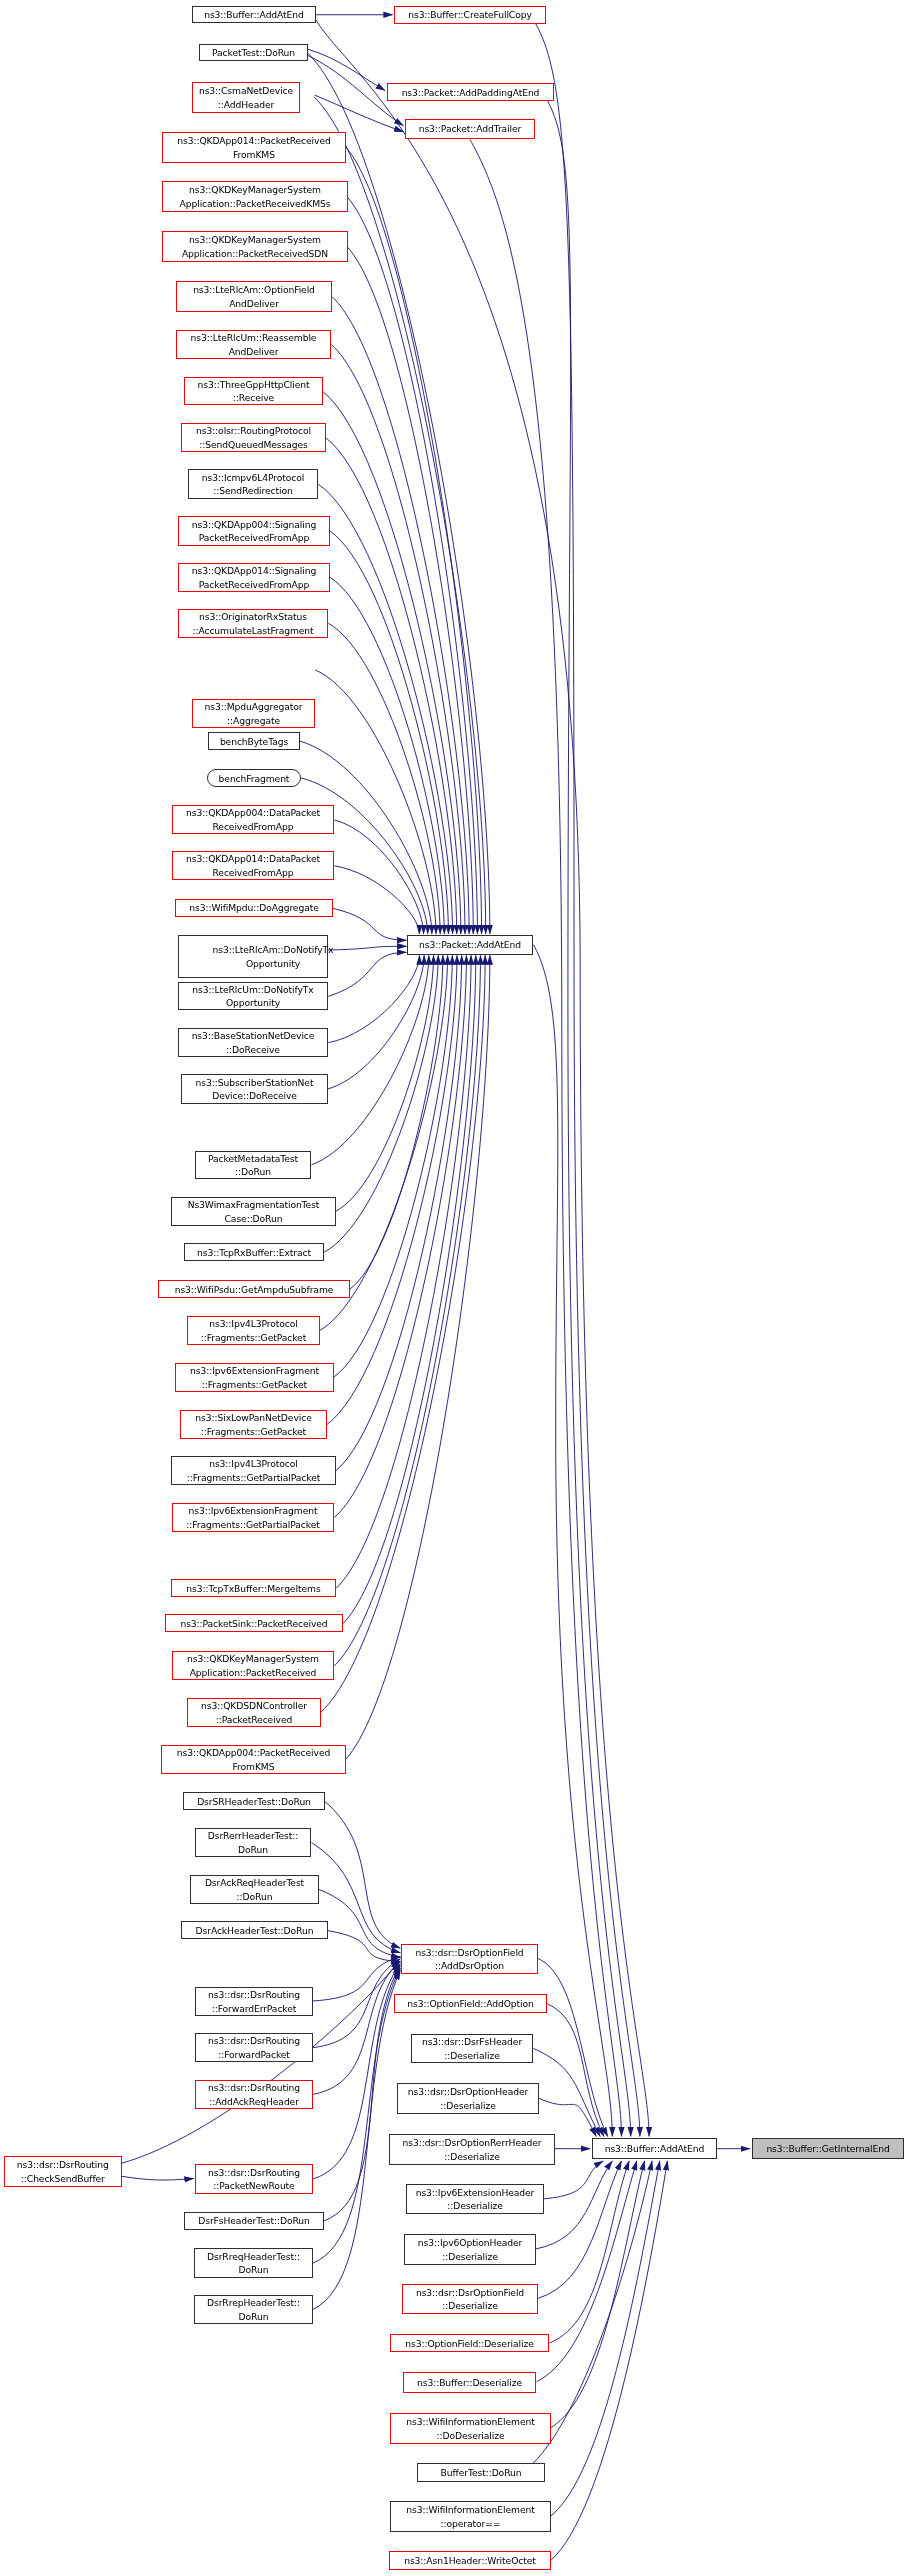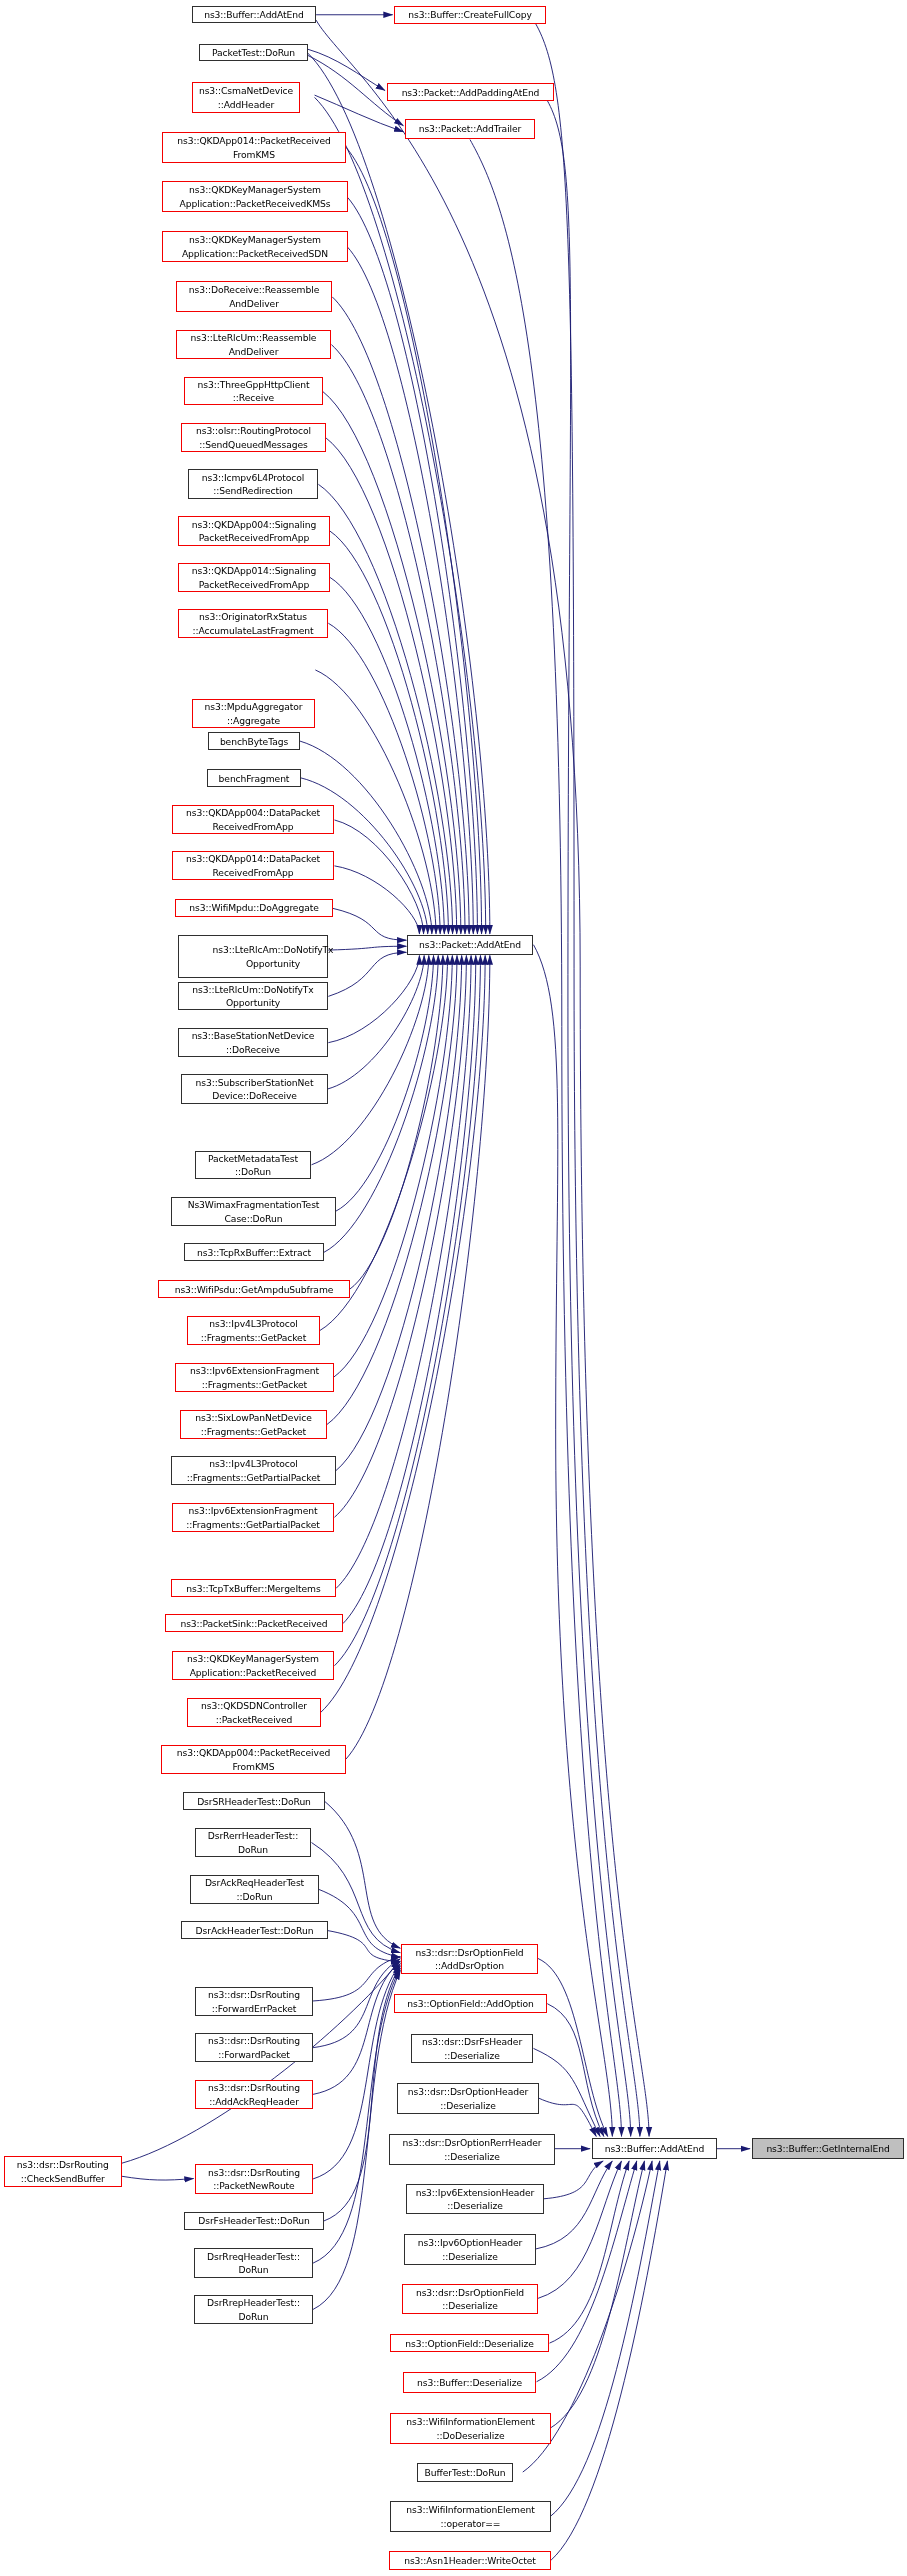--- a/index.html
+++ b/index.html
@@ -117,40 +117,40 @@
       <div class="node plain" style="left: 192px; top: 6.1px; width: 124px; height: 17px;">ns3::Buffer::AddAtEnd</div>
       <div class="node plain" style="left: 199px; top: 44px; width: 109px; height: 17px;">PacketTest::DoRun</div>
       <div class="node external" style="left: 192px; top: 82px; width: 108px; height: 31px;">ns3::CsmaNetDevice
 ::AddHeader</div>
       <div class="node external" style="left: 162px; top: 132px; width: 184px; height: 31px;">ns3::QKDApp014::PacketReceived
 FromKMS</div>
       <div class="node external" style="left: 162px; top: 181px; width: 186px; height: 31px;">ns3::QKDKeyManagerSystem
 Application::PacketReceivedKMSs</div>
       <div class="node external" style="left: 162px; top: 231px; width: 186px; height: 31px;">ns3::QKDKeyManagerSystem
 Application::PacketReceivedSDN</div>
-      <div class="node external" style="left: 176px; top: 281px; width: 156px; height: 31px;">ns3::DoReceive::Reassemble
+      <div class="node external" style="left: 176px; top: 281px; width: 156px; height: 31px;">ns3::LteRlcAm::OptionField
 AndDeliver</div>
       <div class="node external" style="left: 176px; top: 330px; width: 155px; height: 29px;">ns3::LteRlcUm::Reassemble
 AndDeliver</div>
       <div class="node external" style="left: 184px; top: 377px; width: 139px; height: 28px;">ns3::ThreeGppHttpClient
 ::Receive</div>
       <div class="node external" style="left: 181px; top: 423px; width: 145px; height: 29px;">ns3::olsr::RoutingProtocol
 ::SendQueuedMessages</div>
       <div class="node plain" style="left: 188px; top: 469px; width: 130px; height: 30px;">ns3::Icmpv6L4Protocol
 ::SendRedirection</div>
       <div class="node external" style="left: 178px; top: 516px; width: 152px; height: 30px;">ns3::QKDApp004::Signaling
 PacketReceivedFromApp</div>
       <div class="node external" style="left: 178px; top: 563px; width: 152px; height: 29px;">ns3::QKDApp014::Signaling
 PacketReceivedFromApp</div>
       <div class="node external" style="left: 178px; top: 609px; width: 150px; height: 29px;">ns3::OriginatorRxStatus
 ::AccumulateLastFragment</div>
       <div class="node external" style="left: 192px; top: 655px; width: 123px; height: 29px; margin-top: 44px;">ns3::MpduAggregator
 ::Aggregate</div>
       <div class="node plain" style="left: 208px; top: 732px; width: 92px; height: 18.4px;">benchByteTags</div>
-      <div class="node plain" style="left: 207px; top: 769px; width: 94px; height: 18.4px;">benchFragment</div>
+      <div class="node plain" style="left: 207px; top: 769px; width: 94px; height: 18.4px; border-radius: 9px;">benchFragment</div>
       <div class="node external" style="left: 172px; top: 805px; width: 162px; height: 29px;">ns3::QKDApp004::DataPacket
 ReceivedFromApp</div>
       <div class="node external" style="left: 172px; top: 851px; width: 162px; height: 29px;">ns3::QKDApp014::DataPacket
 ReceivedFromApp</div>
       <div class="node external" style="left: 175px; top: 899px; width: 158px; height: 17.6px;">ns3::WifiMpdu::DoAggregate</div>
       <div class="node plain" style="left: 178px; top: 935px; width: 150px; height: 43px; padding-left: 40px;">ns3::LteRlcAm::DoNotifyTx
 Opportunity</div>
       <div class="node plain" style="left: 178px; top: 982px; width: 150px; height: 28px;">ns3::LteRlcUm::DoNotifyTx
 Opportunity</div>
       <div class="node plain" style="left: 178px; top: 1028px; width: 150px; height: 29px;">ns3::BaseStationNetDevice
@@ -218,21 +218,21 @@
       <div class="node plain" style="left: 406px; top: 2184px; width: 138px; height: 30px;">ns3::Ipv6ExtensionHeader
 ::Deserialize</div>
       <div class="node plain" style="left: 404px; top: 2234px; width: 132px; height: 31px;">ns3::Ipv6OptionHeader
 ::Deserialize</div>
       <div class="node external" style="left: 402px; top: 2284px; width: 136px; height: 30px;">ns3::dsr::DsrOptionField
 ::Deserialize</div>
       <div class="node external" style="left: 390px; top: 2334px; width: 159px; height: 18.4px;">ns3::OptionField::Deserialize</div>
       <div class="node external" style="left: 403px; top: 2372px; width: 133px; height: 20.7px;">ns3::Buffer::Deserialize</div>
       <div class="node external" style="left: 390px; top: 2413px; width: 161px; height: 31px;">ns3::WifiInformationElement
 ::DoDeserialize</div>
-      <div class="node plain" style="left: 417px; top: 2463px; width: 96px; height: 19px;">BufferTest::DoRun</div>
+      <div class="node plain" style="left: 417px; top: 2463px; width: 128px; height: 19px;">BufferTest::DoRun</div>
       <div class="node plain" style="left: 390px; top: 2501px; width: 161px; height: 31px;">ns3::WifiInformationElement
 ::operator==</div>
       <div class="node external" style="left: 389px; top: 2551px; width: 162px; height: 19px;">ns3::Asn1Header::WriteOctet</div>
       <div class="node plain" style="left: 592px; top: 2138px; width: 125px; height: 21.4px;">ns3::Buffer::AddAtEnd</div>
       <div class="node main" style="left: 752px; top: 2138px; width: 152px; height: 20.7px; text-align: right;">ns3::Buffer::GetInternalEnd</div>
     </div>
 </div>
 
 
 </body></html>

